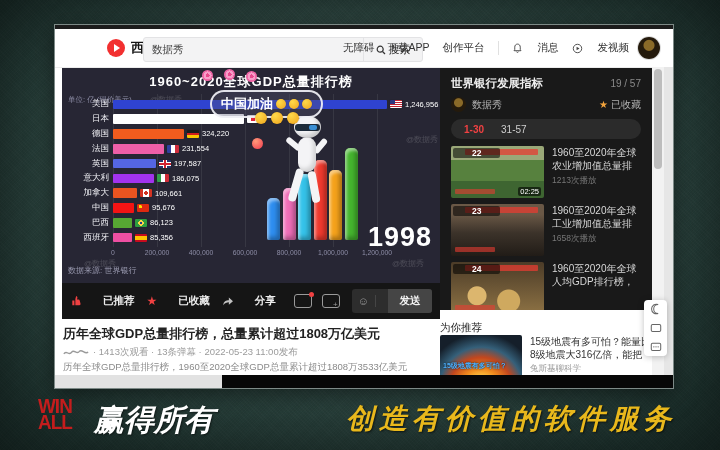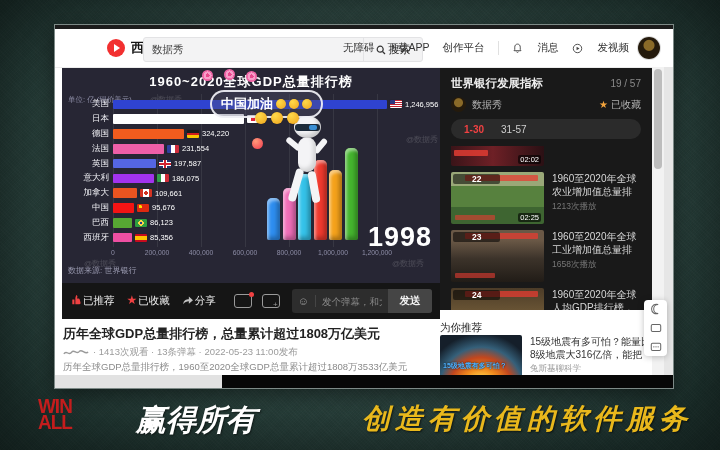--- a/index.html
+++ b/index.html
@@ -106,21 +106,21 @@
   .duration{position:absolute;bottom:2px;right:3px;font-size:7.5px;color:#fff;background:rgba(0,0,0,.6);padding:0 2px;border-radius:2px;z-index:2;}
   .pl-meta{flex:1;min-width:0;}
   .pl-title{font-size:10px;color:#d8d8d8;line-height:1.3;max-height:26px;overflow:hidden;}
   .pl-views{font-size:8.5px;color:#777;margin-top:3px;}
   
   .gutter{position:absolute;left:609px;top:42px;width:9px;height:308px;background:#e6e6e6;}
   .scrolltrack{position:absolute;left:597px;top:42px;width:12px;height:308px;background:#f2f2f2;}
   .scrollthumb{position:absolute;left:599px;top:44px;width:8px;height:100px;background:#bdbdbd;border-radius:4px;}
   
   .actionbar{position:absolute;left:7px;top:258px;width:378px;height:36px;background:#151515;display:flex;align-items:center;box-sizing:border-box;padding:0 8px;gap:12px;}
-  .ab-btn{display:flex;align-items:flex-start;gap:1px;font-size:10.5px;color:#ededed;white-space:nowrap;cursor:pointer;}
+  .ab-btn{display:flex;align-items:center;gap:21px;font-size:10.5px;color:#ededed;white-space:nowrap;cursor:pointer;font-weight:bold;}
   .ab-star{color:#f04142;font-size:12px;line-height:1;}
   .dm-icons{display:flex;gap:10px;margin-left:6px;}
   .dm-ico{width:16px;height:12px;border:1.2px solid #9a9a9a;border-radius:3px;position:relative;}
   .dm-dot::after{content:"";position:absolute;right:-3px;top:-3px;width:5px;height:5px;border-radius:50%;background:#f04142;}
   .dm-plus::after{content:"+";position:absolute;right:1px;bottom:-2px;font-size:8px;color:#9a9a9a;}
   .dm-input{flex:1;height:24px;background:#2d2d2d;border-radius:3px;display:flex;align-items:center;overflow:hidden;}
   .dm-smile{color:#9a9a9a;font-size:11px;padding:0 6px;}
   .dm-sep{width:1px;height:12px;background:#454545;}
   .dm-input input{flex:1;min-width:0;border:0;background:transparent;outline:none;font-size:9.5px;color:#bbb;padding:0 6px;font-family:inherit;}
   .dm-input input::placeholder{color:#8a8a8a;}
@@ -140,22 +140,22 @@
   .rec-chan{font-size:8.5px;color:#999;margin-top:2px;}
   .rec-views{font-size:8.5px;color:#999;margin-top:1px;}
   
   .ftools{position:absolute;left:589px;top:275px;width:23px;height:56px;background:#fff;border-radius:4px;box-shadow:0 1px 6px rgba(0,0,0,.25);
     display:flex;flex-direction:column;align-items:center;justify-content:space-around;z-index:12;}
   
   .strip-gray{position:absolute;left:0;top:350px;width:167px;height:13px;background:#e2e2e2;}
   .strip-black{position:absolute;left:167px;top:350px;width:451px;height:13px;background:#070707;z-index:11;}
   
   .winall{position:absolute;left:36px;top:398px;color:#c41d1d;font-weight:900;font-size:21px;line-height:.78;letter-spacing:-1px;transform:scaleX(.9);}
-  .yingde{position:absolute;left:94px;top:400px;color:#fff;font-size:30px;font-family:"DejaVu Serif","Liberation Serif",serif;font-weight:bold;font-style:italic;text-shadow:1px 1px 2px rgba(0,0,0,.5);margin-left:42px;}
-  .slogan{position:absolute;right:28px;top:400px;color:#e9b81c;font-size:28px;font-family:"DejaVu Serif","Liberation Serif",serif;font-weight:bold;font-style:italic;letter-spacing:5px;text-shadow:1px 1px 2px rgba(0,0,0,.6);}
+  .yingde{position:absolute;left:94px;top:400px;color:#fff;font-size:30px;font-family:"DejaVu Serif","Liberation Serif",serif;font-weight:bold;font-style:italic;text-shadow:1px 1px 2px rgba(0,0,0,.5);}
+  .slogan{position:absolute;right:44px;top:400px;color:#e9b81c;font-size:28px;font-family:"DejaVu Serif","Liberation Serif",serif;font-weight:bold;font-style:italic;letter-spacing:5px;text-shadow:1px 1px 2px rgba(0,0,0,.6);}
 </style>
 </head>
 <body>
 
 <div class="stage">
   <div class="window">
     <div class="win-top"></div>
 
     <div class="navbar">
       <div class="logo">
@@ -330,23 +330,20 @@
         <span class="sb-fav">
           <span class="sb-star">★</span>
           <span>已收藏</span>
         </span>
       </div>
       <div class="sb-tabs">
         <span class="sb-tab-active">1-30</span>
         <span class="sb-tab">31-57</span>
       </div>
       <div class="sb-list" id="playlist-items">
-          <div class="thumb-partial">
-            <span class="duration">02:02</span>
-          </div>
           <div class="pl-item">
             <div class="thumb thumb-field">
               <span class="badge">22</span>
               <span class="duration">02:25</span>
             </div>
             <div class="pl-meta">
               <div class="pl-title">1960至2020年全球农业增加值总量排行榜，累计总量超...</div>
               <div class="pl-views">1213次播放</div>
             </div>
           </div>

